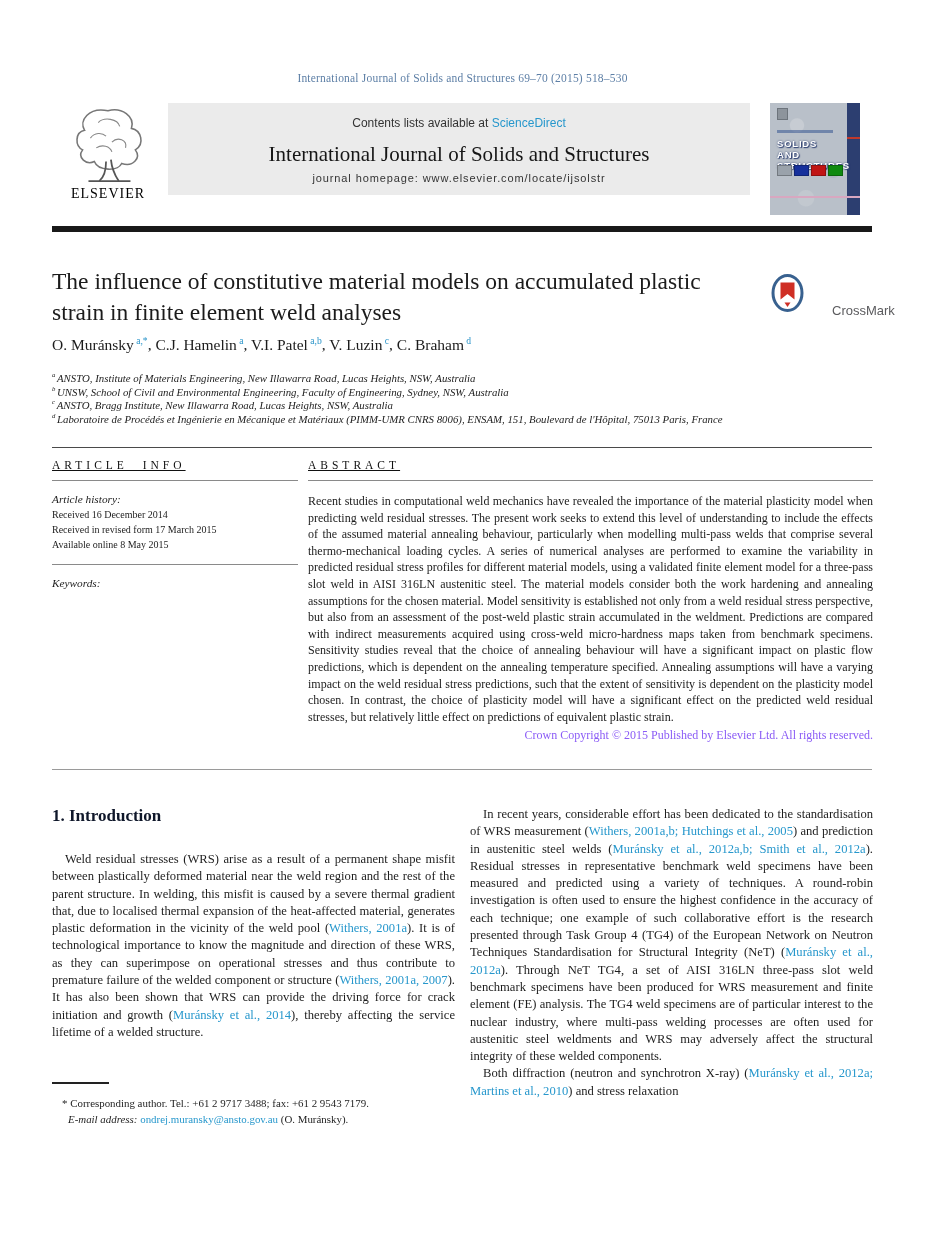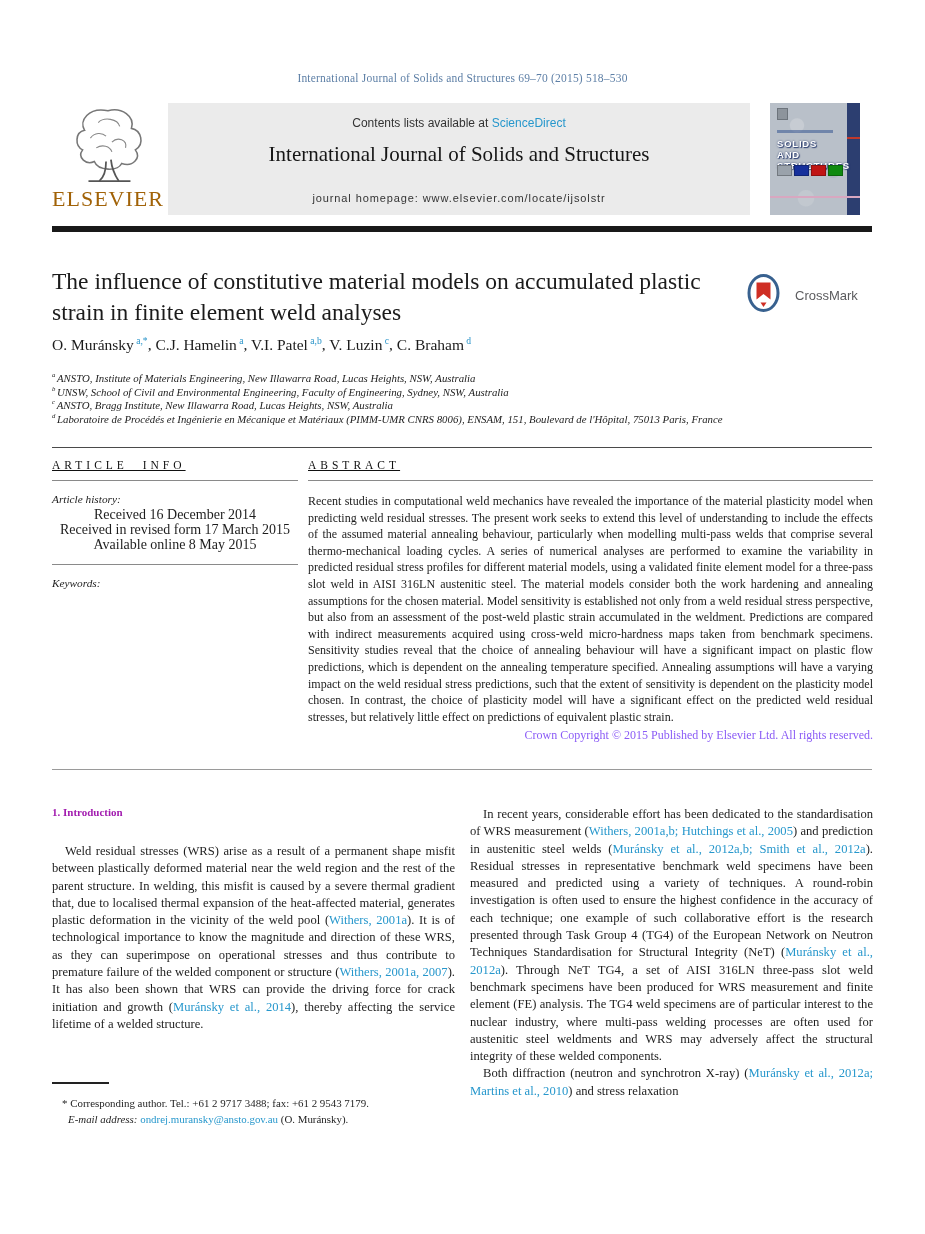--- a/index.html
+++ b/index.html
@@ -14,22 +14,22 @@
 
   
   .citation-line {
     position:absolute; top:72px; left:0; width:100%;
     text-align:center; font-size:11.5px; color:#5d7fa6; letter-spacing:.2px;
   }
 
   
   .banner { position:absolute; top:103px; left:52px; width:820px; height:112px; }
   .elsevier-block { position:absolute; left:0; top:0; width:112px; height:112px; text-align:center; cursor:pointer; }
-  .elsevier-word { color:#a16207; font-size:22px; letter-spacing:1px; margin-top:-3px; font-family:"Liberation Serif", serif; }
-  .banner-center { position:absolute; left:116px; top:0; width:582px; height:112px; background:#ebebeb; text-align:center; }
+  .elsevier-word { color:#000000; font-size:14px; letter-spacing:1px; margin-top:-3px; font-family:"Liberation Serif", serif; }
+  .banner-center { position:absolute; left:116px; top:0; width:582px; height:92px; background:#ebebeb; text-align:center; }
   .contents-line { padding-top:13px; font-family:"Liberation Sans", sans-serif; font-size:12px; color:#333; }
   .banner-journal-title { margin-top:12px; font-size:21px; color:#161616; }
   .homepage-line { position:absolute; bottom:11px; left:0; width:100%; font-family:"Liberation Sans", sans-serif; font-size:11px; letter-spacing:.9px; color:#333; }
 
   
   .cover-thumb { position:absolute; left:718px; top:0; width:90px; height:112px; background:#b9c0c9; cursor:pointer;
     background-image:radial-gradient(circle at 30% 20%, #c7ccd3 0 6%, transparent 7%),
                      radial-gradient(circle at 70% 60%, #aeb6c0 0 8%, transparent 9%),
                      radial-gradient(circle at 40% 85%, #c2c8cf 0 7%, transparent 8%);
   }
@@ -41,48 +41,48 @@
   .cover-title { position:absolute; top:35px; left:7px; width:62px; color:#fff; font-family:"Liberation Sans", sans-serif;
     font-weight:bold; font-size:9.5px; line-height:11px; letter-spacing:.8px;
     text-shadow:0 0 2px #2c3e70, 1px 1px 1px #2c3e70; }
   .cover-swatches { position:absolute; top:62px; left:7px; display:flex; gap:2px; }
   .cover-swatches div { width:15px; height:11px; border:1px solid rgba(0,0,0,.25); }
 
   .thick-rule { position:absolute; top:226px; left:52px; width:820px; height:6px; background:#191919; }
 
   
   .article-title { position:absolute; top:266px; left:52px; width:692px; font-size:23.5px; line-height:31px; color:#1b1b1b; }
-  .crossmark { position:absolute; top:272px; left:746px; width:112px; height:46px; display:flex; align-items:center; gap:11px; cursor:pointer; }
+  .crossmark { position:absolute; top:272px; left:770px; width:112px; height:46px; display:flex; align-items:flex-end; gap:24px; cursor:pointer; }
   .crossmark-label { font-family:"Liberation Sans", sans-serif; font-size:13px; color:#5b5b5e; }
 
   
   .authors-line { position:absolute; top:336px; left:52px; width:780px; font-size:15.5px; color:#1b1b1b; }
   .author-sup { color:#2a94c9; }
   .affiliations { position:absolute; top:372px; left:52px; width:800px; font-size:10.8px; font-style:italic; line-height:13.6px; color:#222; }
   .affiliations sup { font-style:italic; }
 
   .rule-1 { position:absolute; top:447px; left:52px; width:820px; height:1px; background:#4a4a4a; }
 
   
   .info-col { position:absolute; top:459px; left:52px; width:246px; }
   .abstract-col { position:absolute; top:459px; left:308px; width:565px; }
   .col-heading { font-size:11.5px; letter-spacing:4px; word-spacing:8px; color:#111;text-decoration:underline; }
   .heading-rule { height:1px; background:#8a8a8a; margin-top:9px; margin-bottom:12px; }
   .info-label { font-style:italic; font-size:11.3px; margin-bottom:2px; }
-  .info-lines div { font-size:14px; line-height:15px;text-align:center; }
+  .info-lines div { font-size:10px; line-height:15px; }
   .mid-rule { height:1px; background:#8a8a8a; margin:12px 0; }
   .abstract-text { font-size:12px; line-height:16.6px; text-align:justify; color:#1c1c1c; }
   .abstract-copyright { margin-top:3px; font-size:12px; text-align:right; color:#8b5cf6; }
 
   .rule-2 { position:absolute; top:769px; left:52px; width:820px; height:1px; background:#9a9a9a; }
 
   
   .body-left { position:absolute; top:806px; left:52px; width:403px; }
   .body-right { position:absolute; top:806px; left:470px; width:403px; }
-  .section-heading { font-weight:bold; font-size:11px; margin-bottom:25px; color:#a21caf; }
+  .section-heading { font-weight:bold; font-size:17px; margin-bottom:25px; color:#0f172a; }
   .body-para { font-size:12.6px; line-height:17.3px; text-align:justify; text-indent:13px; color:#1d1d1d; }
 
   
   .footnote-block { position:absolute; top:1082px; left:52px; width:403px; }
   .footnote-rule { width:57px; height:1.5px; background:#222; margin-bottom:6px; }
   .fn-line1 { font-size:10.9px; line-height:16px; padding-left:10px;margin-top:11px; }
   .fn-line2 { font-size:10.9px; line-height:16px; padding-left:16px; }
   .doi-block { position:absolute; top:1134px; left:52px; width:420px; }
   .doi-line { font-size:11.4px; line-height:17px; }
   .issn-line { font-size:11.4px; line-height:17px; color:#1d1d1d; }

